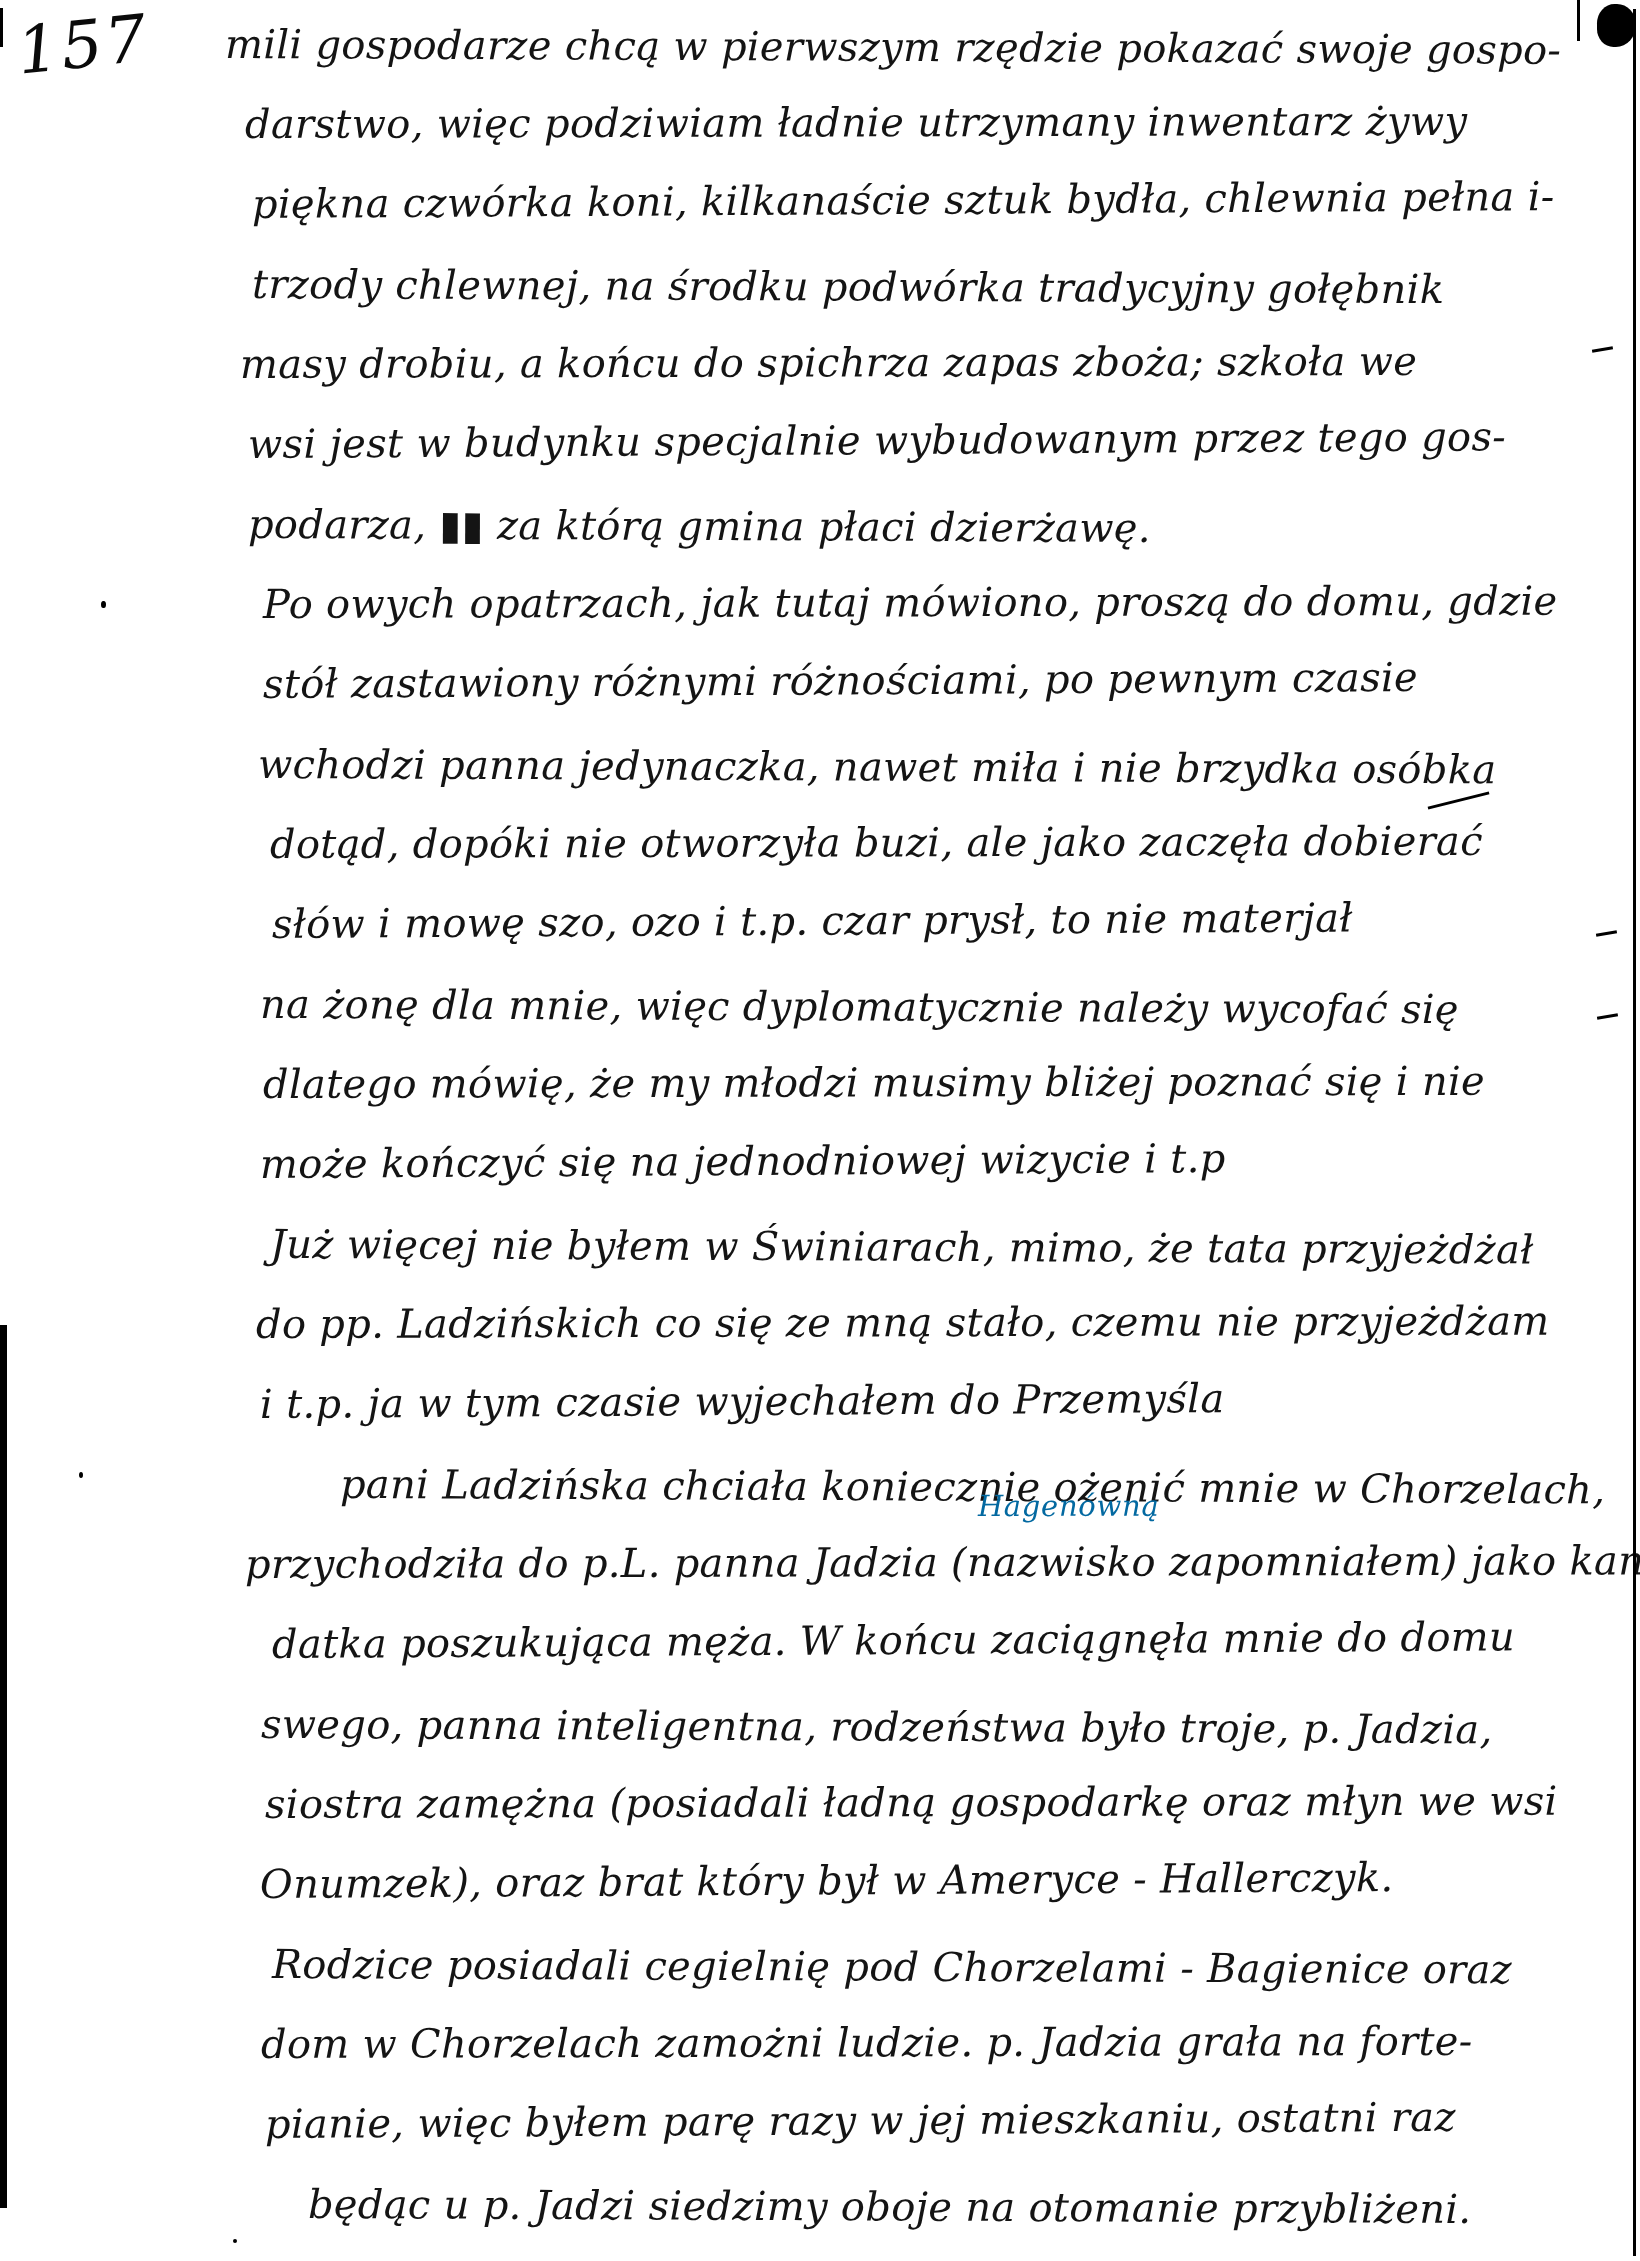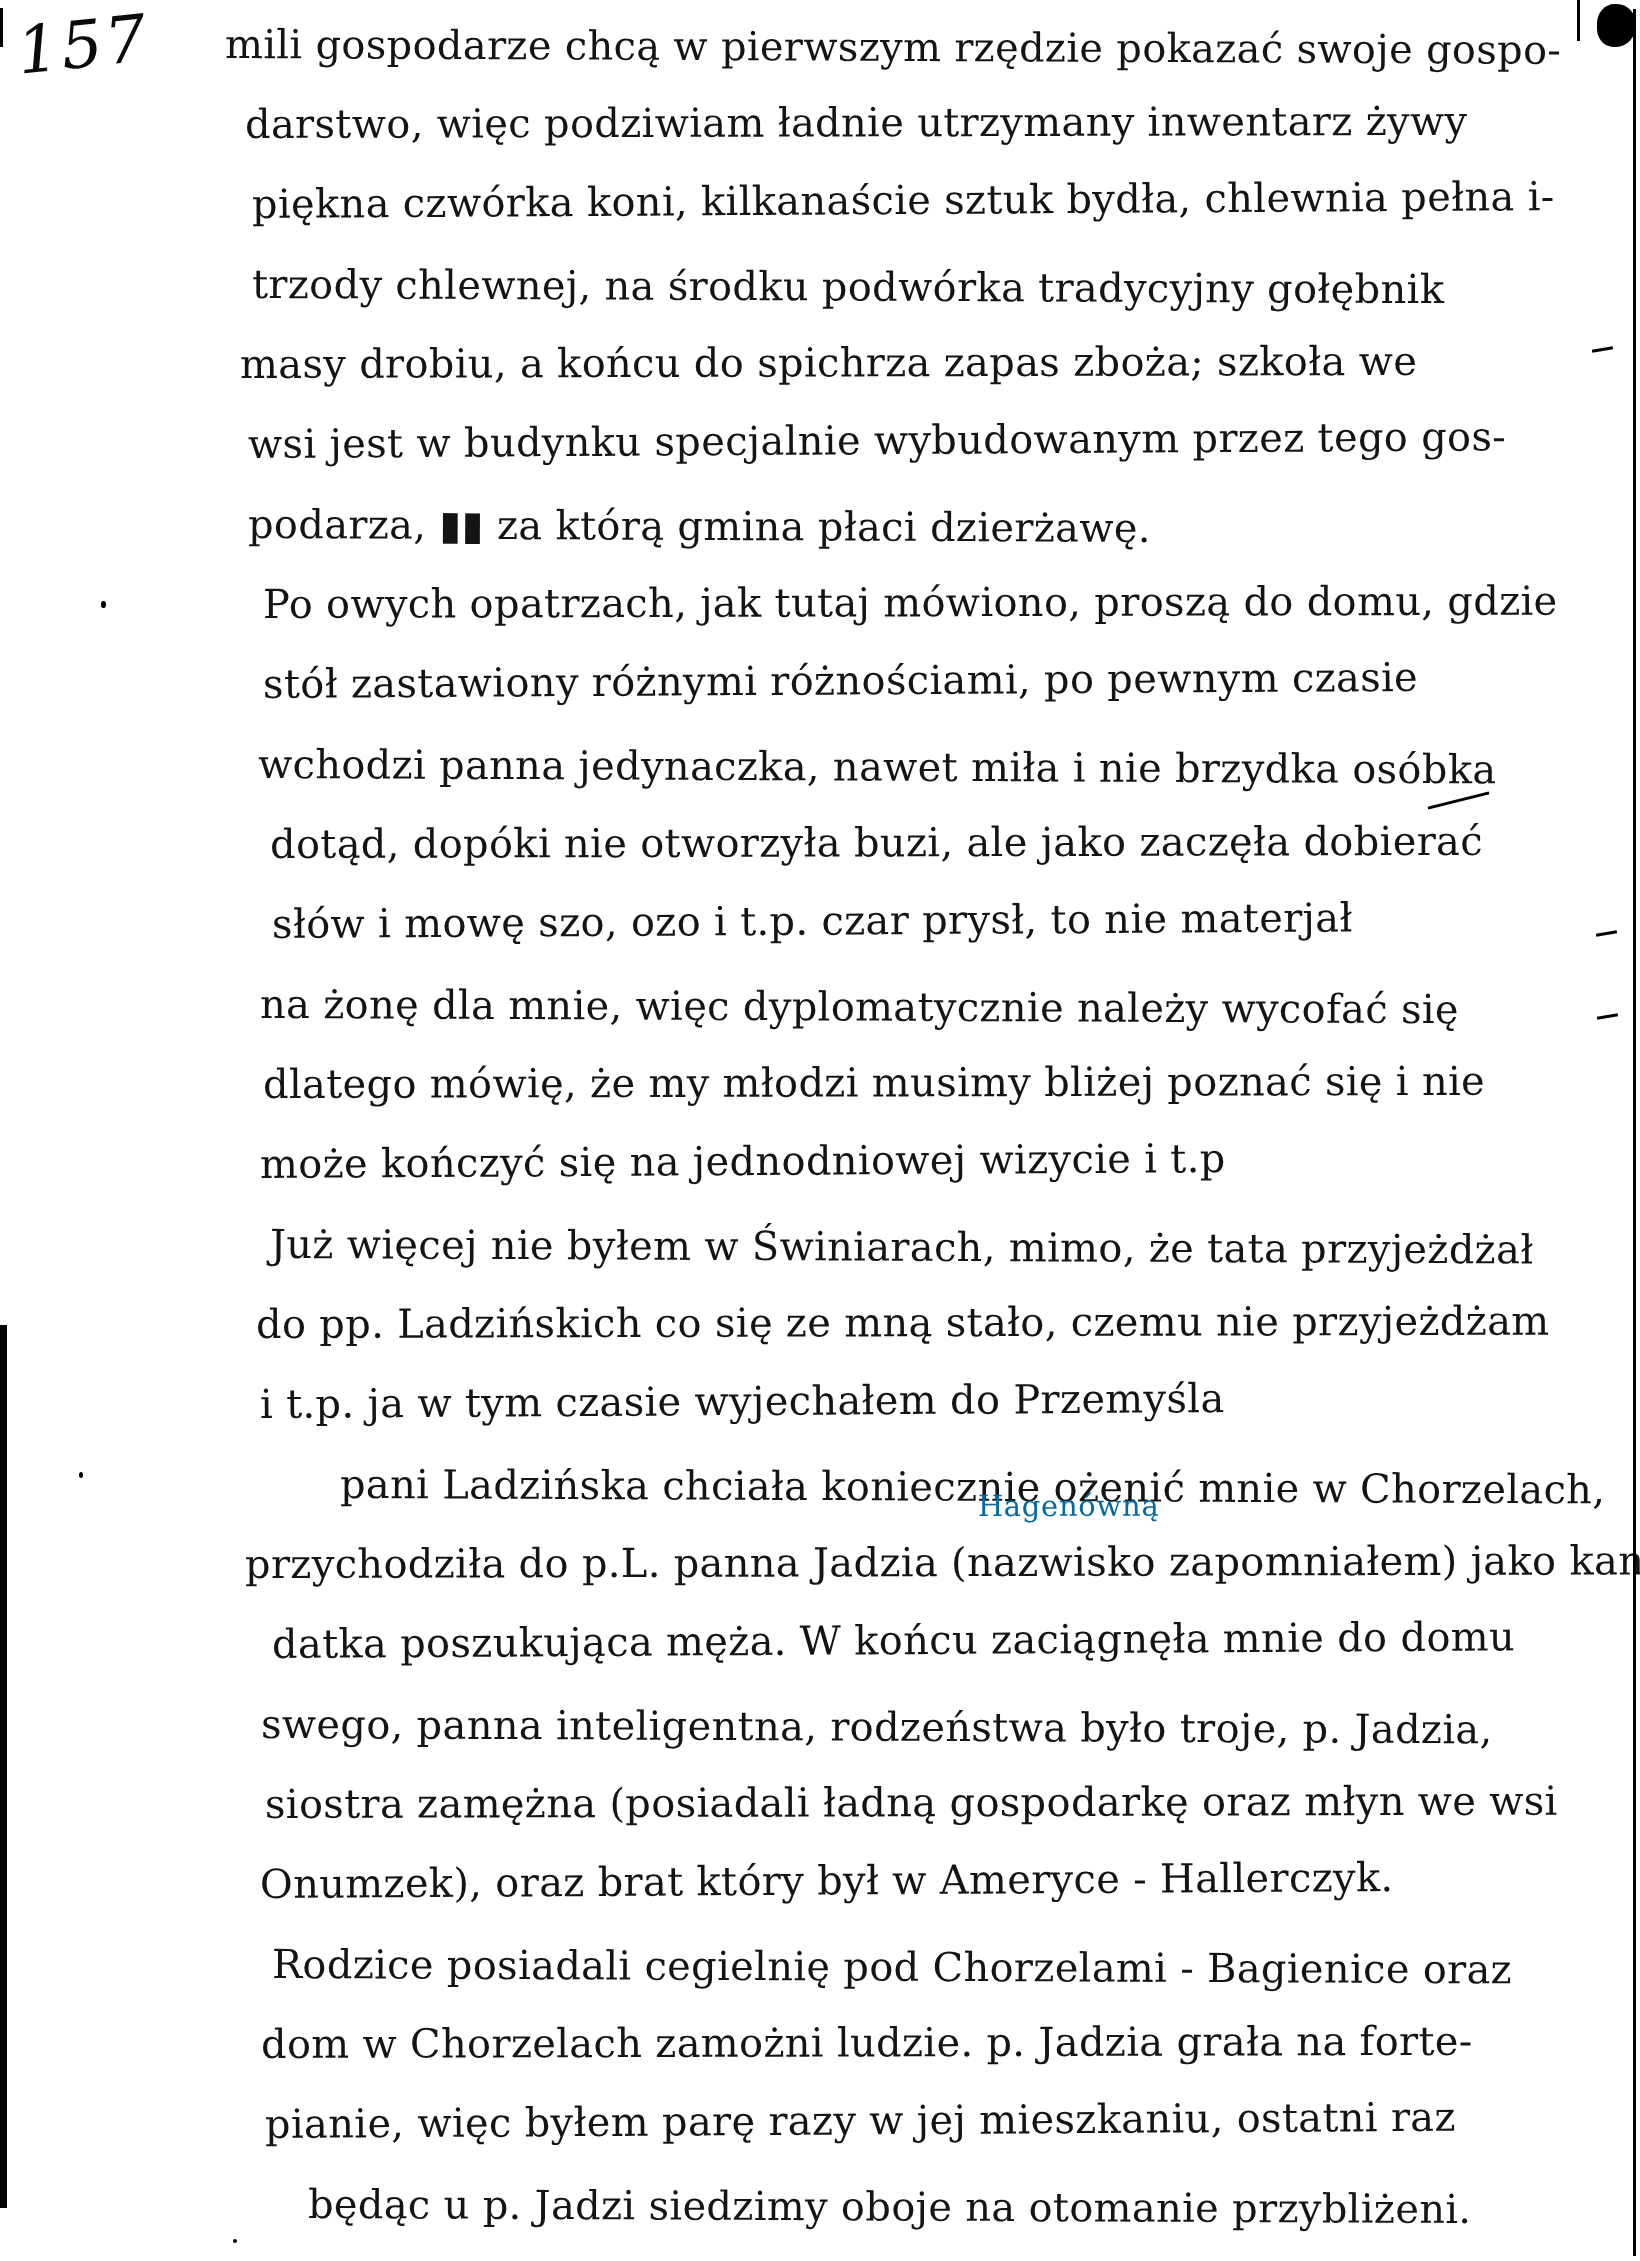--- a/index.html
+++ b/index.html
@@ -10,21 +10,21 @@
   
   .page-number{
     position:absolute;left:17.3px;top:6.7px;
     font-style:italic;font-size:65px;color:#0a0a0a;
     transform:rotate(-6deg);letter-spacing:2.7px;
   }
 
   
   .lines{
     position:absolute;left:233px;top:4px;width:1373px;
-    color:#141414;
+    font-style:italic;color:#141414;
   }
   .line{
     height:80px;display:flex;align-items:center;
     font-size:40px;white-space:nowrap;letter-spacing:0.3px;
     transform-origin:left center;position:relative;
   }
   .line:nth-child(3n){transform:rotate(-0.35deg);}
   .line:nth-child(3n+1){transform:rotate(0.25deg);}
   .line:nth-child(3n+2){transform:rotate(-0.15deg);}
 

